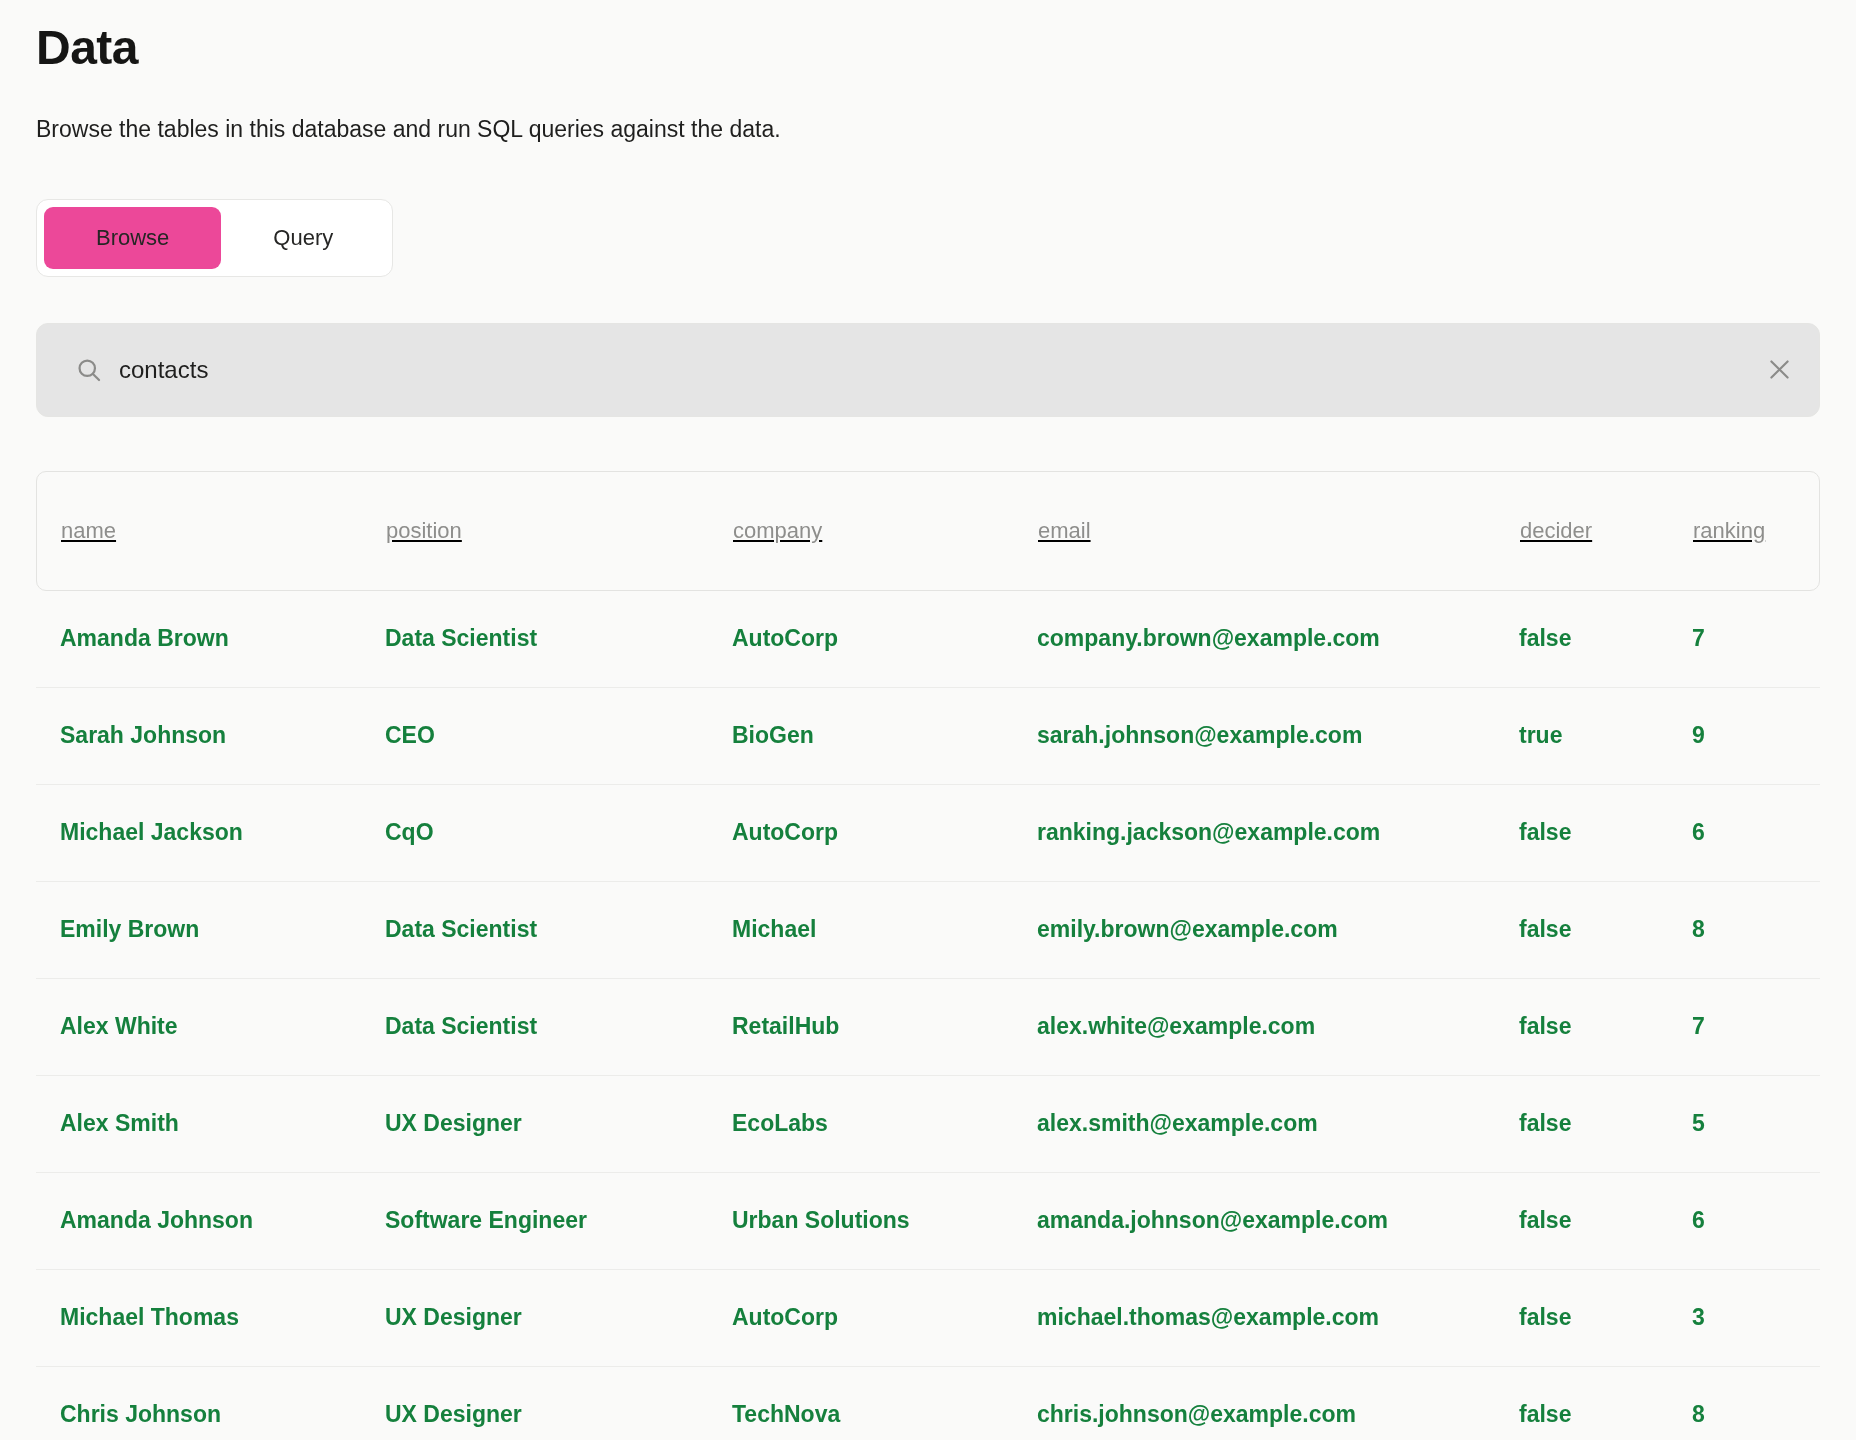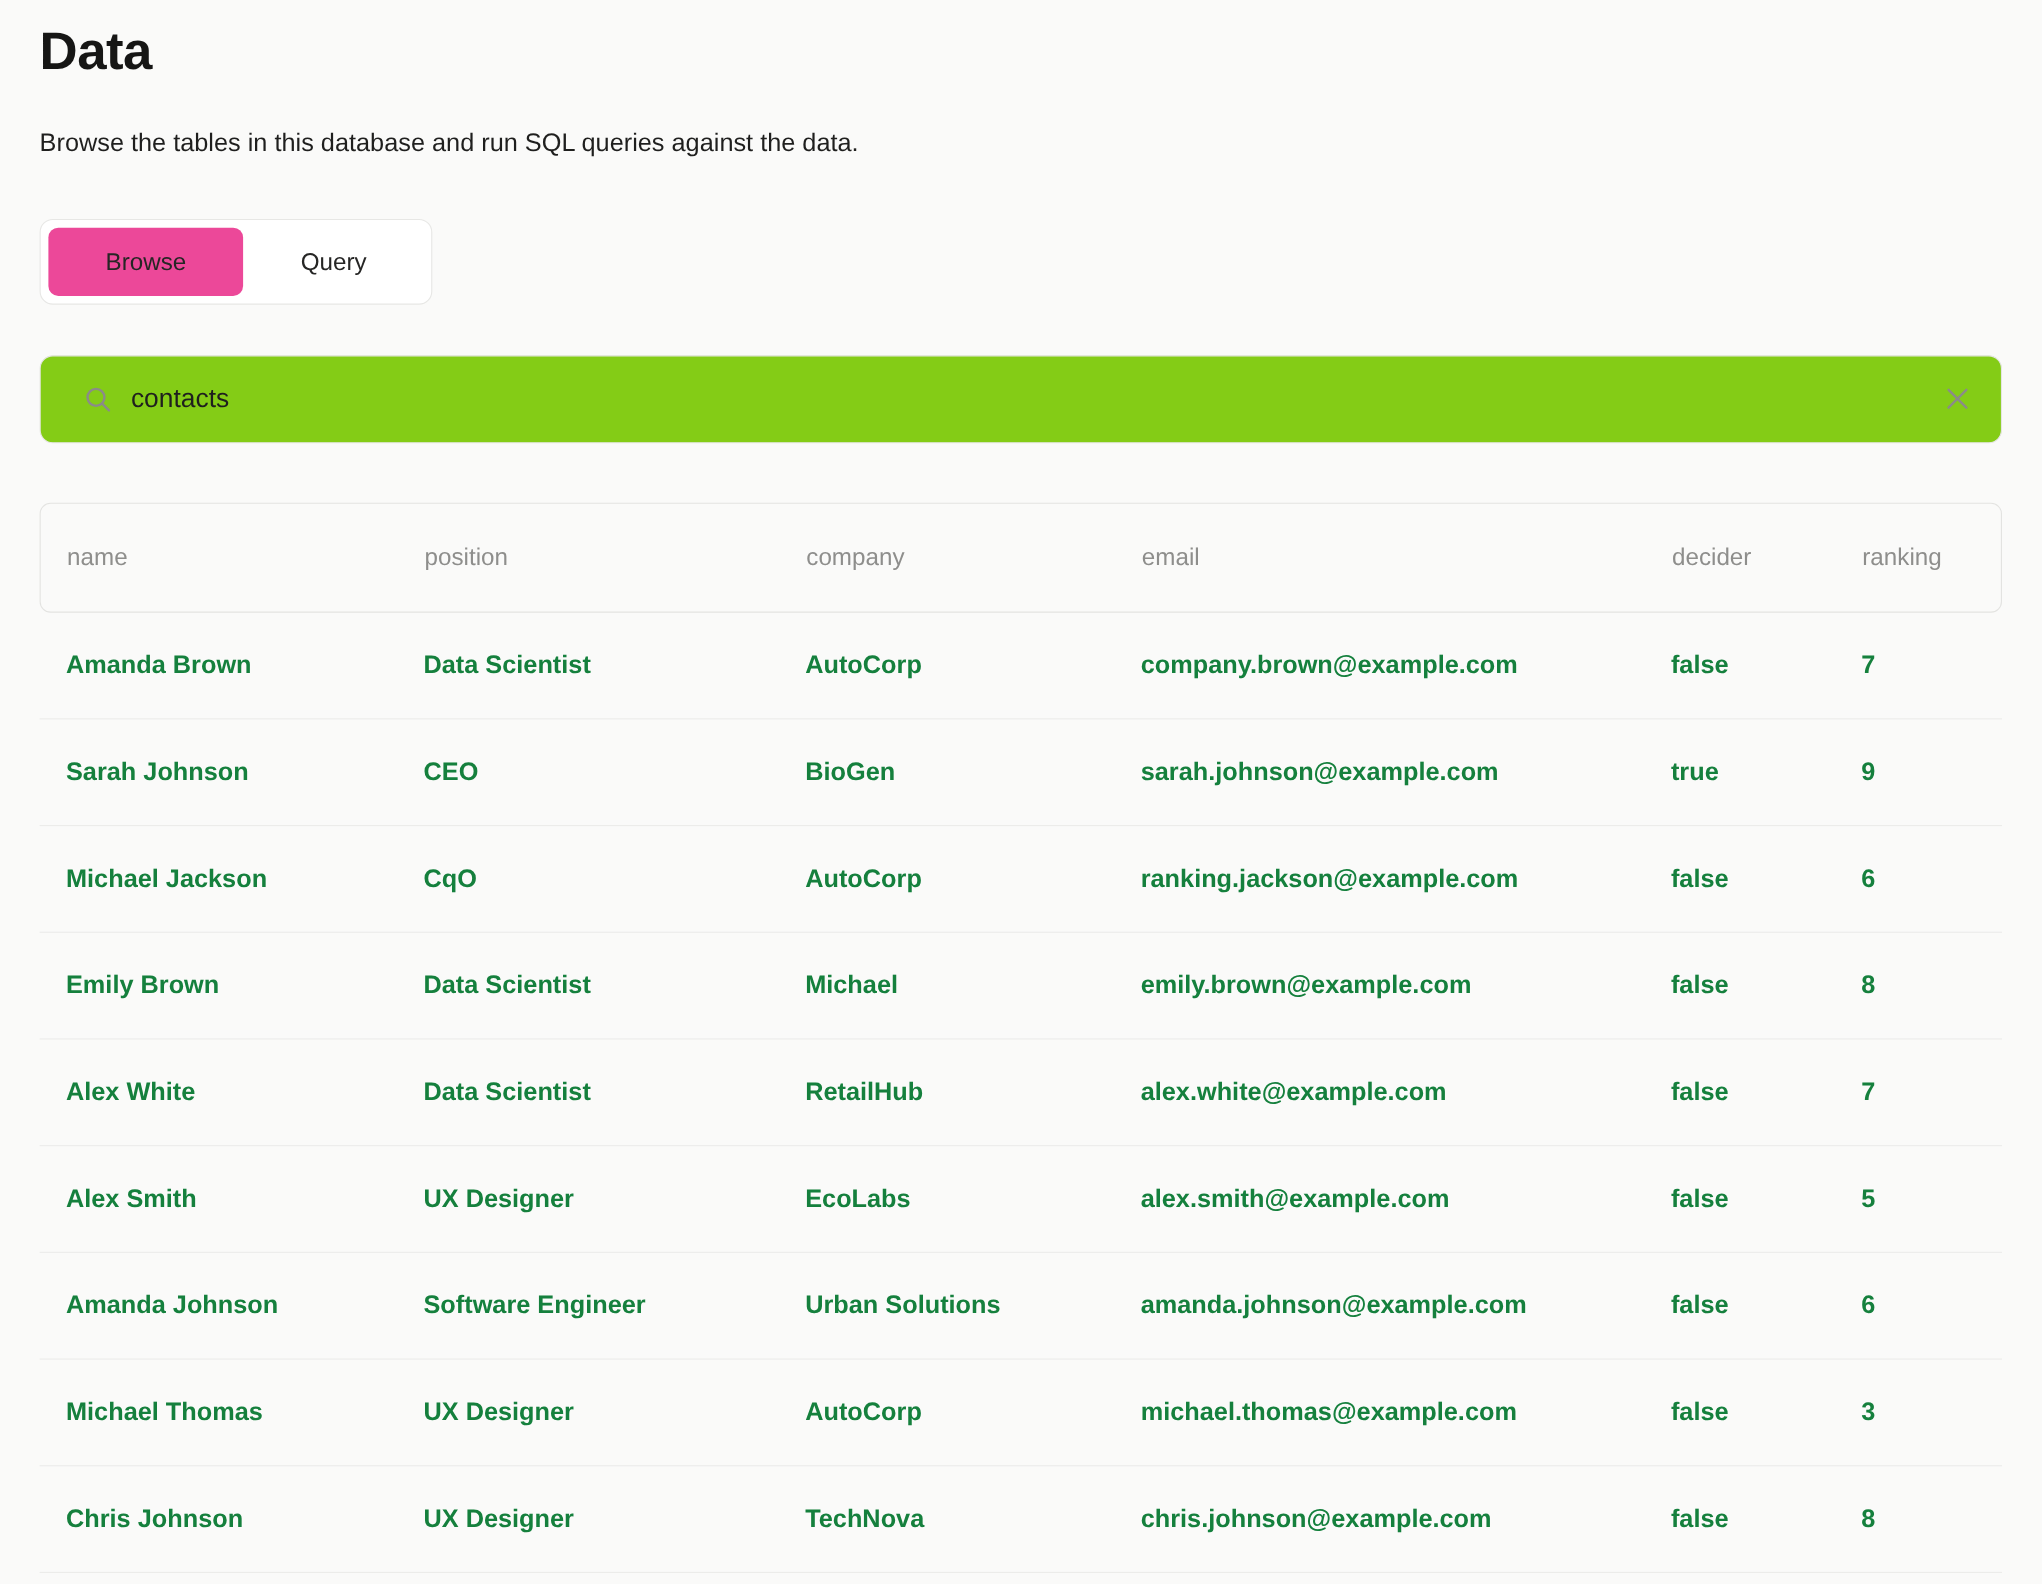--- a/index.html
+++ b/index.html
@@ -44,22 +44,22 @@
     font-size: 22px;
     font-weight: 500;
     color: #262625;
     cursor: pointer;
   }
   .tab.active { background: #ec4899; }
 
   .search {
     margin-top: 46px;
     width: 1784px;
-    height: 80px;
-    background: #84cc16;
+    height: 94px;
+    background: #e5e5e5;
     border: 1px solid #e5e5e3;
     border-radius: 12px;
     display: flex;
     align-items: center;
     padding: 0 22px 0 38px;
   }
   .search .mag { flex: 0 0 auto; display: block; }
   .search input {
     flex: 1 1 auto;
     margin-left: 16px;
@@ -80,24 +80,25 @@
     align-items: center;
   }
 
   .table { margin-top: 54px; width: 1784px; }
   .grid {
     display: grid;
     grid-template-columns: 325px 347px 305px 482px 173px 152px;
     align-items: center;
   }
   .thead-box {
-    height: 100px;
+    height: 120px;
     border: 1px solid #e3e3e1;
     border-radius: 10px;
     background: #fafaf9;
+    text-decoration: underline;
   }
   .thead-box .grid { height: 100%; }
   .th {
     padding-left: 24px;
     font-size: 22px;
     color: #8e8e8c;
     white-space: nowrap;
     overflow: hidden;
   }
   .tr {

